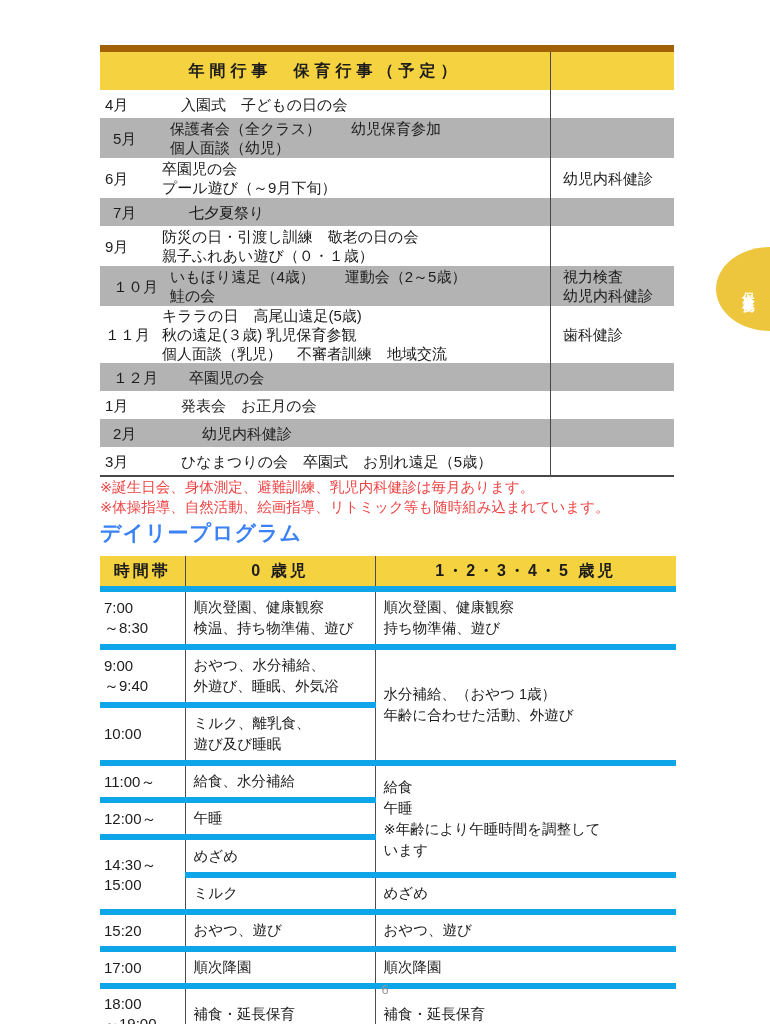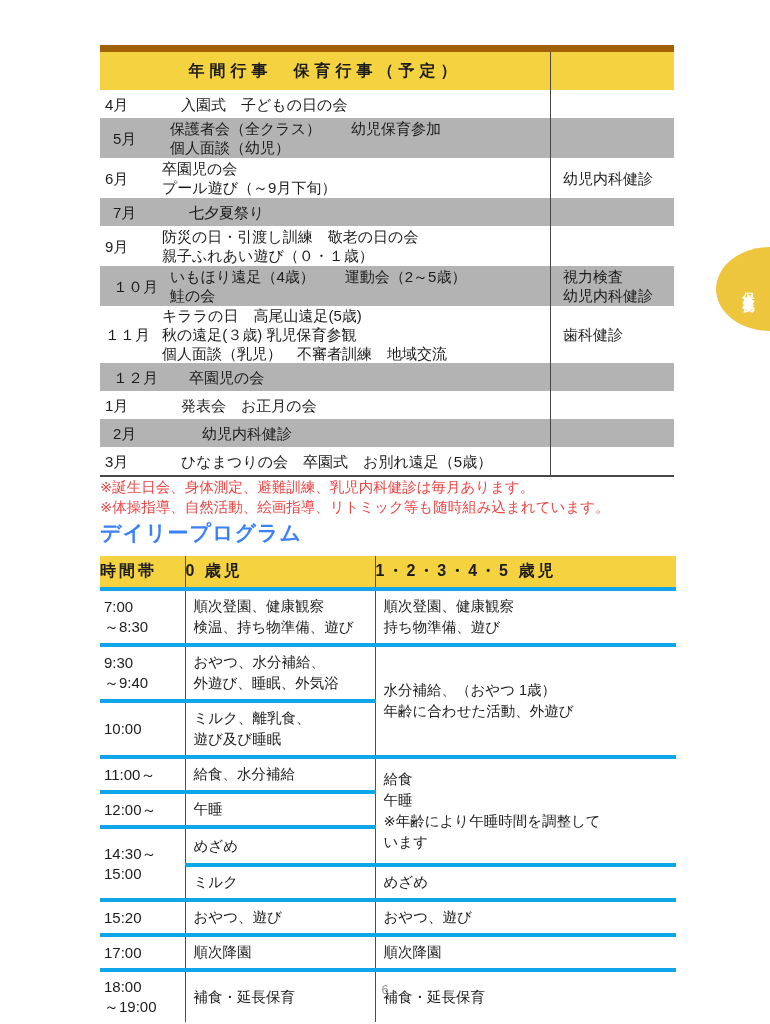--- a/index.html
+++ b/index.html
@@ -61,25 +61,25 @@
     position:absolute; left:100px; top:556px;
     border-collapse:collapse; table-layout:fixed;
     width:576px; font-size:14.5px;
   }
   .daily col.c-time { width:85px; }
   .daily col.c-mid  { width:190px; }
   .daily col.c-big  { width:301px; }
   .daily th {
     background:#f5d23f; height:33px;
     font-size:16px; font-weight:bold; letter-spacing:3px;
-    text-align:left; vertical-align:middle;
+    text-align:center; vertical-align:middle;
   }
   .daily th, .daily td { border:none; }
   .daily th.vline, .daily td.vline { border-right:1px solid #4d4d4d; }
-  .daily tbody td { border-top:4px solid #0ea5e9; }
+  .daily tbody td { border-top:6px solid #0ea5e9; }
   .daily td {
     vertical-align:middle; white-space:pre-line;
     padding:5px 8px; line-height:21px;
   }
   .daily td.time { font-size:15px; padding-left:4px; line-height:20px; }
 
   
   .side-tab {
     position:absolute; right:0; top:247px; width:54px; height:84px;
     background:#eec63e;
@@ -197,21 +197,21 @@
     <tbody>
       <tr style="height:52px">
         <td class="time vline">7:00
 ～8:30</td>
         <td class="vline">順次登園、健康観察
 検温、持ち物準備、遊び</td>
         <td>順次登園、健康観察
 持ち物準備、遊び</td>
       </tr>
       <tr style="height:50px">
-        <td class="time vline">9:30
+        <td class="time vline">9:00
 ～9:40</td>
         <td class="vline">おやつ、水分補給、
 外遊び、睡眠、外気浴</td>
         <td rowspan="2">水分補給、（おやつ 1歳）
 年齢に合わせた活動、外遊び</td>
       </tr>
       <tr style="height:46px">
         <td class="time vline">10:00</td>
         <td class="vline">ミルク、離乳食、
 遊び及び睡眠</td>

